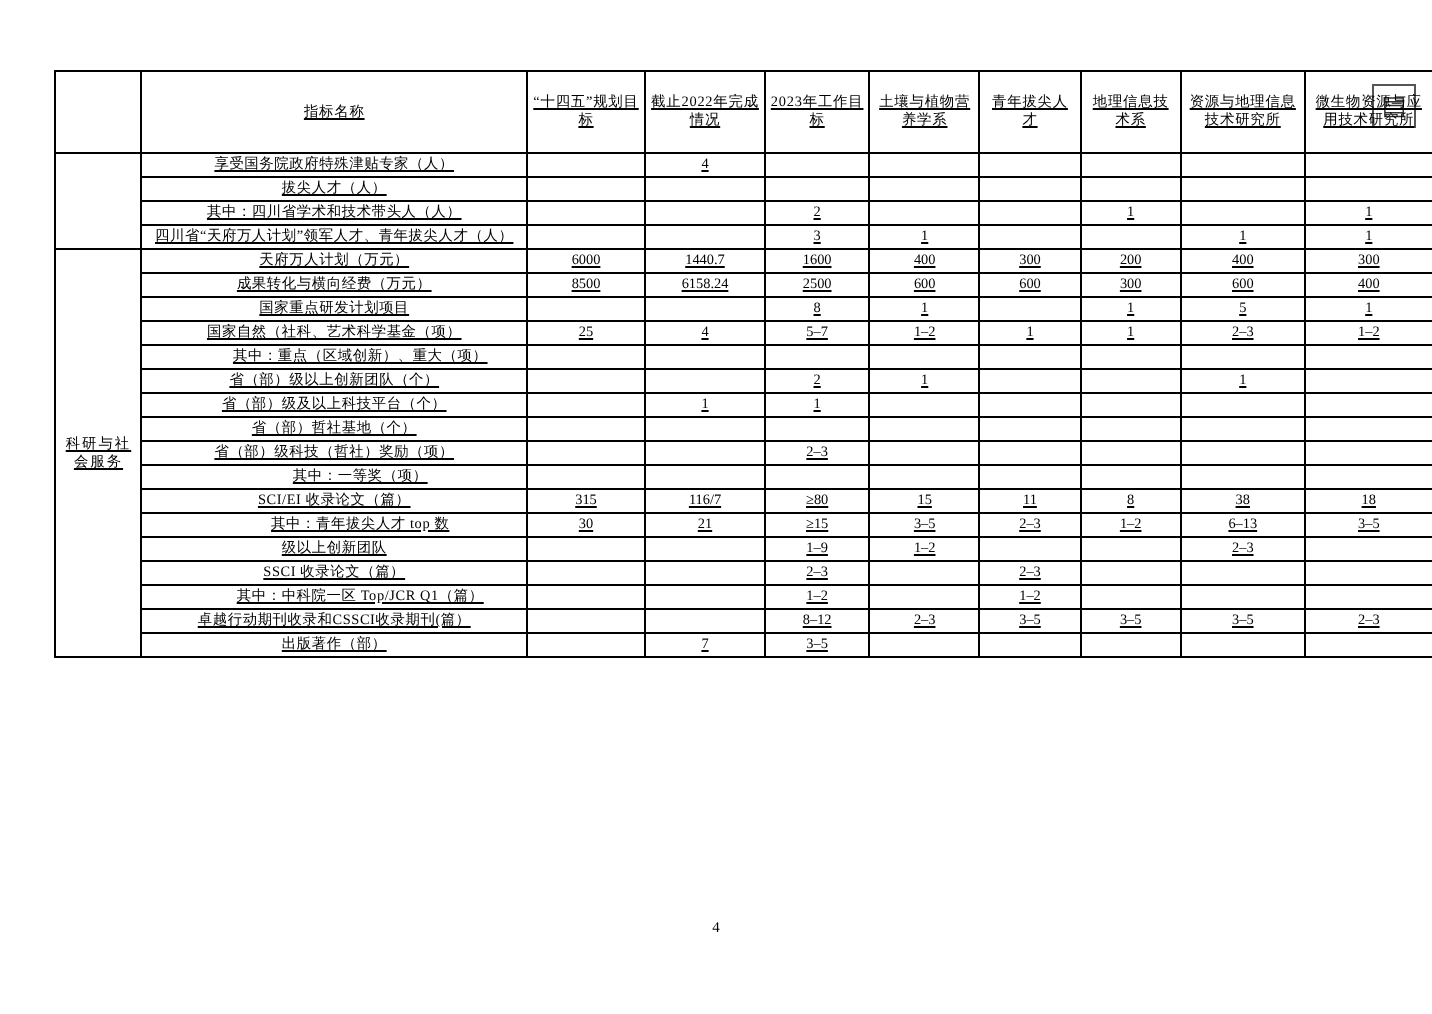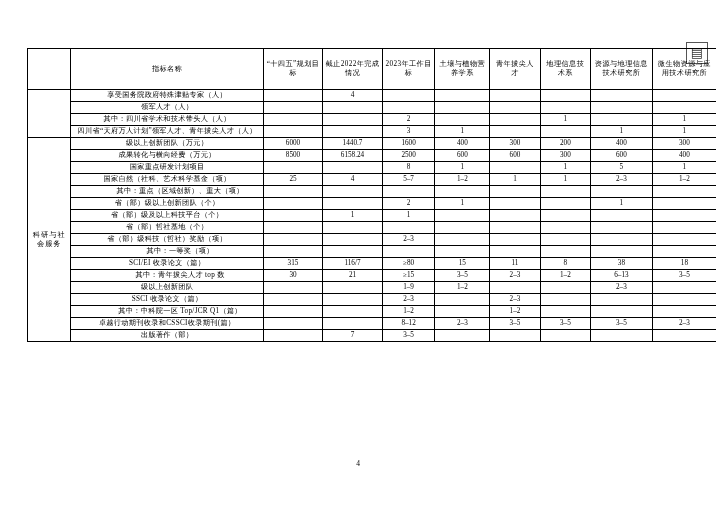--- a/index.html
+++ b/index.html
@@ -32,24 +32,25 @@
     box-sizing: border-box;
     font-size: 13px;
     line-height: 20px;
     text-align: center;
     color: #333;
     background: #fff;
   }
   table.main {
     position: absolute;
     left: 27px;
-    top: 48px;
+    top: 35px;
     width: 690px;
     border-collapse: collapse;
     table-layout: fixed;
+    text-decoration: underline;
   }
   table.main td, table.main th {
     border: 1px solid #000;
     font-size: 7.2px;
     line-height: 1.25;
     padding: 1px 2px;
     text-align: center;
     vertical-align: middle;
     font-weight: normal;
     font-family: "Liberation Serif", "DejaVu Serif", serif;
@@ -123,21 +124,21 @@
         <td class="num"></td>
         <td class="num">4</td>
         <td class="num"></td>
         <td class="num"></td>
         <td class="num"></td>
         <td class="num"></td>
         <td class="num"></td>
         <td class="num"></td>
       </tr>
       <tr>
-        <td class="rowlbl">领军人才（人）</td>
+        <td class="rowlbl">拔尖人才（人）</td>
         <td class="num"></td>
         <td class="num"></td>
         <td class="num"></td>
         <td class="num"></td>
         <td class="num"></td>
         <td class="num"></td>
         <td class="num"></td>
         <td class="num"></td>
       </tr>
       <tr>
@@ -158,21 +159,21 @@
         <td class="num">3</td>
         <td class="num">1</td>
         <td class="num"></td>
         <td class="num"></td>
         <td class="num">1</td>
         <td class="num">1</td>
       </tr>
 
       <tr>
         <td class="catcell" rowspan="17">科研与社会服务</td>
-        <td class="rowlbl">级以上创新团队（万元）</td>
+        <td class="rowlbl">天府万人计划（万元）</td>
         <td class="num">6000</td>
         <td class="num">1440.7</td>
         <td class="num">1600</td>
         <td class="num">400</td>
         <td class="num">300</td>
         <td class="num">200</td>
         <td class="num">400</td>
         <td class="num">300</td>
       </tr>
       <tr>

